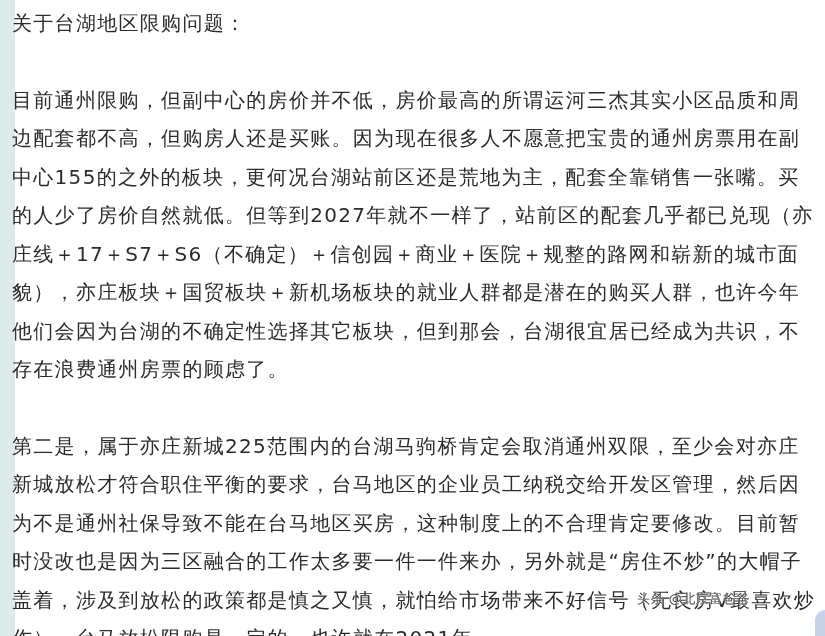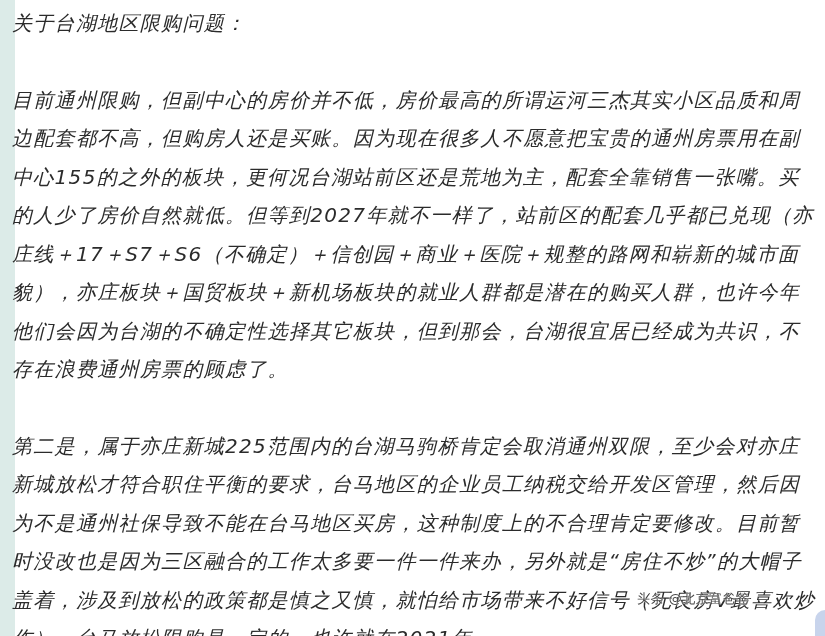--- a/index.html
+++ b/index.html
@@ -9,21 +9,21 @@
     font-family: "DejaVu Sans", "Liberation Sans", sans-serif;
   }
   .left-bar {
     position: absolute; left: 0; top: 0; width: 15px; height: 636px;
     background: #dcebe8;
   }
   .article {
     position: absolute; left: 12px; top: 4px; width: 806px;
     color: #2b2b2b; font-size: 20px; letter-spacing: 1.3px;
   }
-  .para { margin: 0; line-height: 38.5px; font-style: italic; }
+  .para { margin: 0; line-height: 38.5px; }
   .gap { height: 38px; }
   .watermark {
     position: absolute; left: 637px; top: 590px;
     font-size: 13px; color: #444; letter-spacing: 0.5px;
     text-shadow: 0 0 1px #fff, 0 0 2px #fff;
   }
   .corner-shape {
     position: absolute; right: 0; bottom: 0; width: 10px; height: 26px;
     border-radius: 10px 0 0 0; background: #c8d4ec;
   }

